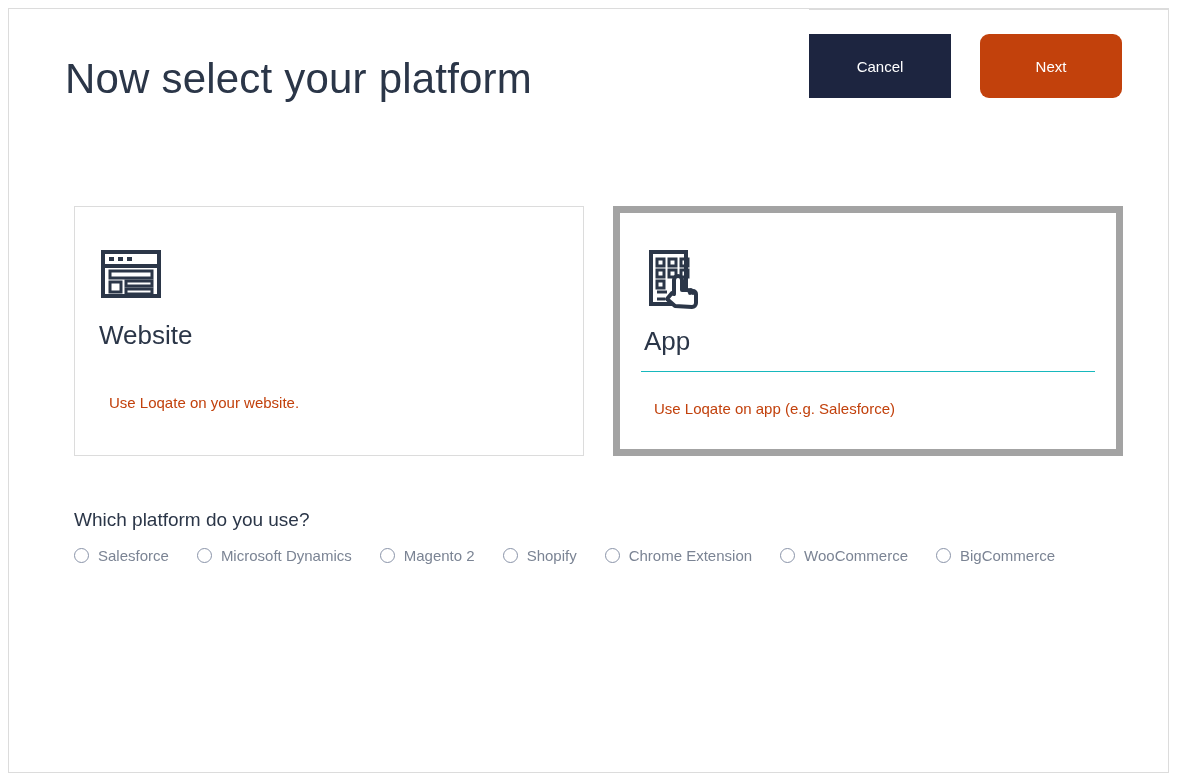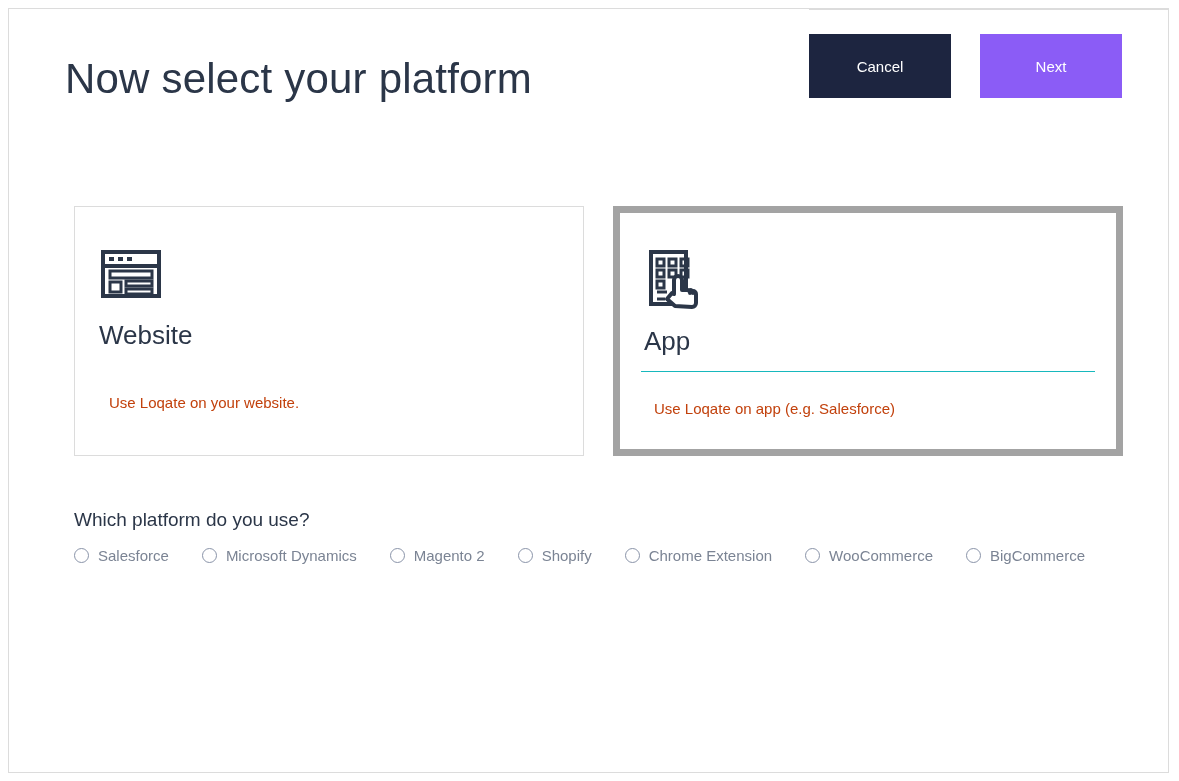--- a/index.html
+++ b/index.html
@@ -124,21 +124,21 @@
   .platform-question {
     font-size: 19px;
     color: #2b3648;
     font-weight: 400;
     margin: 0 0 16px 0;
   }
 
   .radio-row {
     display: flex;
     align-items: center;
-    gap: 5px;
+    gap: 0;
     flex-wrap: nowrap;
   }
 
   .radio-option {
     display: flex;
     align-items: center;
     margin-right: 28px;
     cursor: pointer;
     white-space: nowrap;
   }
@@ -191,22 +191,23 @@
     font-size: 15px;
     font-family: "Liberation Sans", sans-serif;
     cursor: pointer;
     padding: 0;
   }
   .btn-cancel {
     background: #1d2540;
     color: #ffffff;
   }
   .btn-next {
-    background: #8b5cf6;
+    background: #c2410c;
     color: #ffffff;
+    border-radius: 9px;
   }
 </style>
 </head>
 <body>
 
 <div class="panel">
 
   <div class="panel-body">
 
     <h1 class="page-title">Now select your platform</h1>

